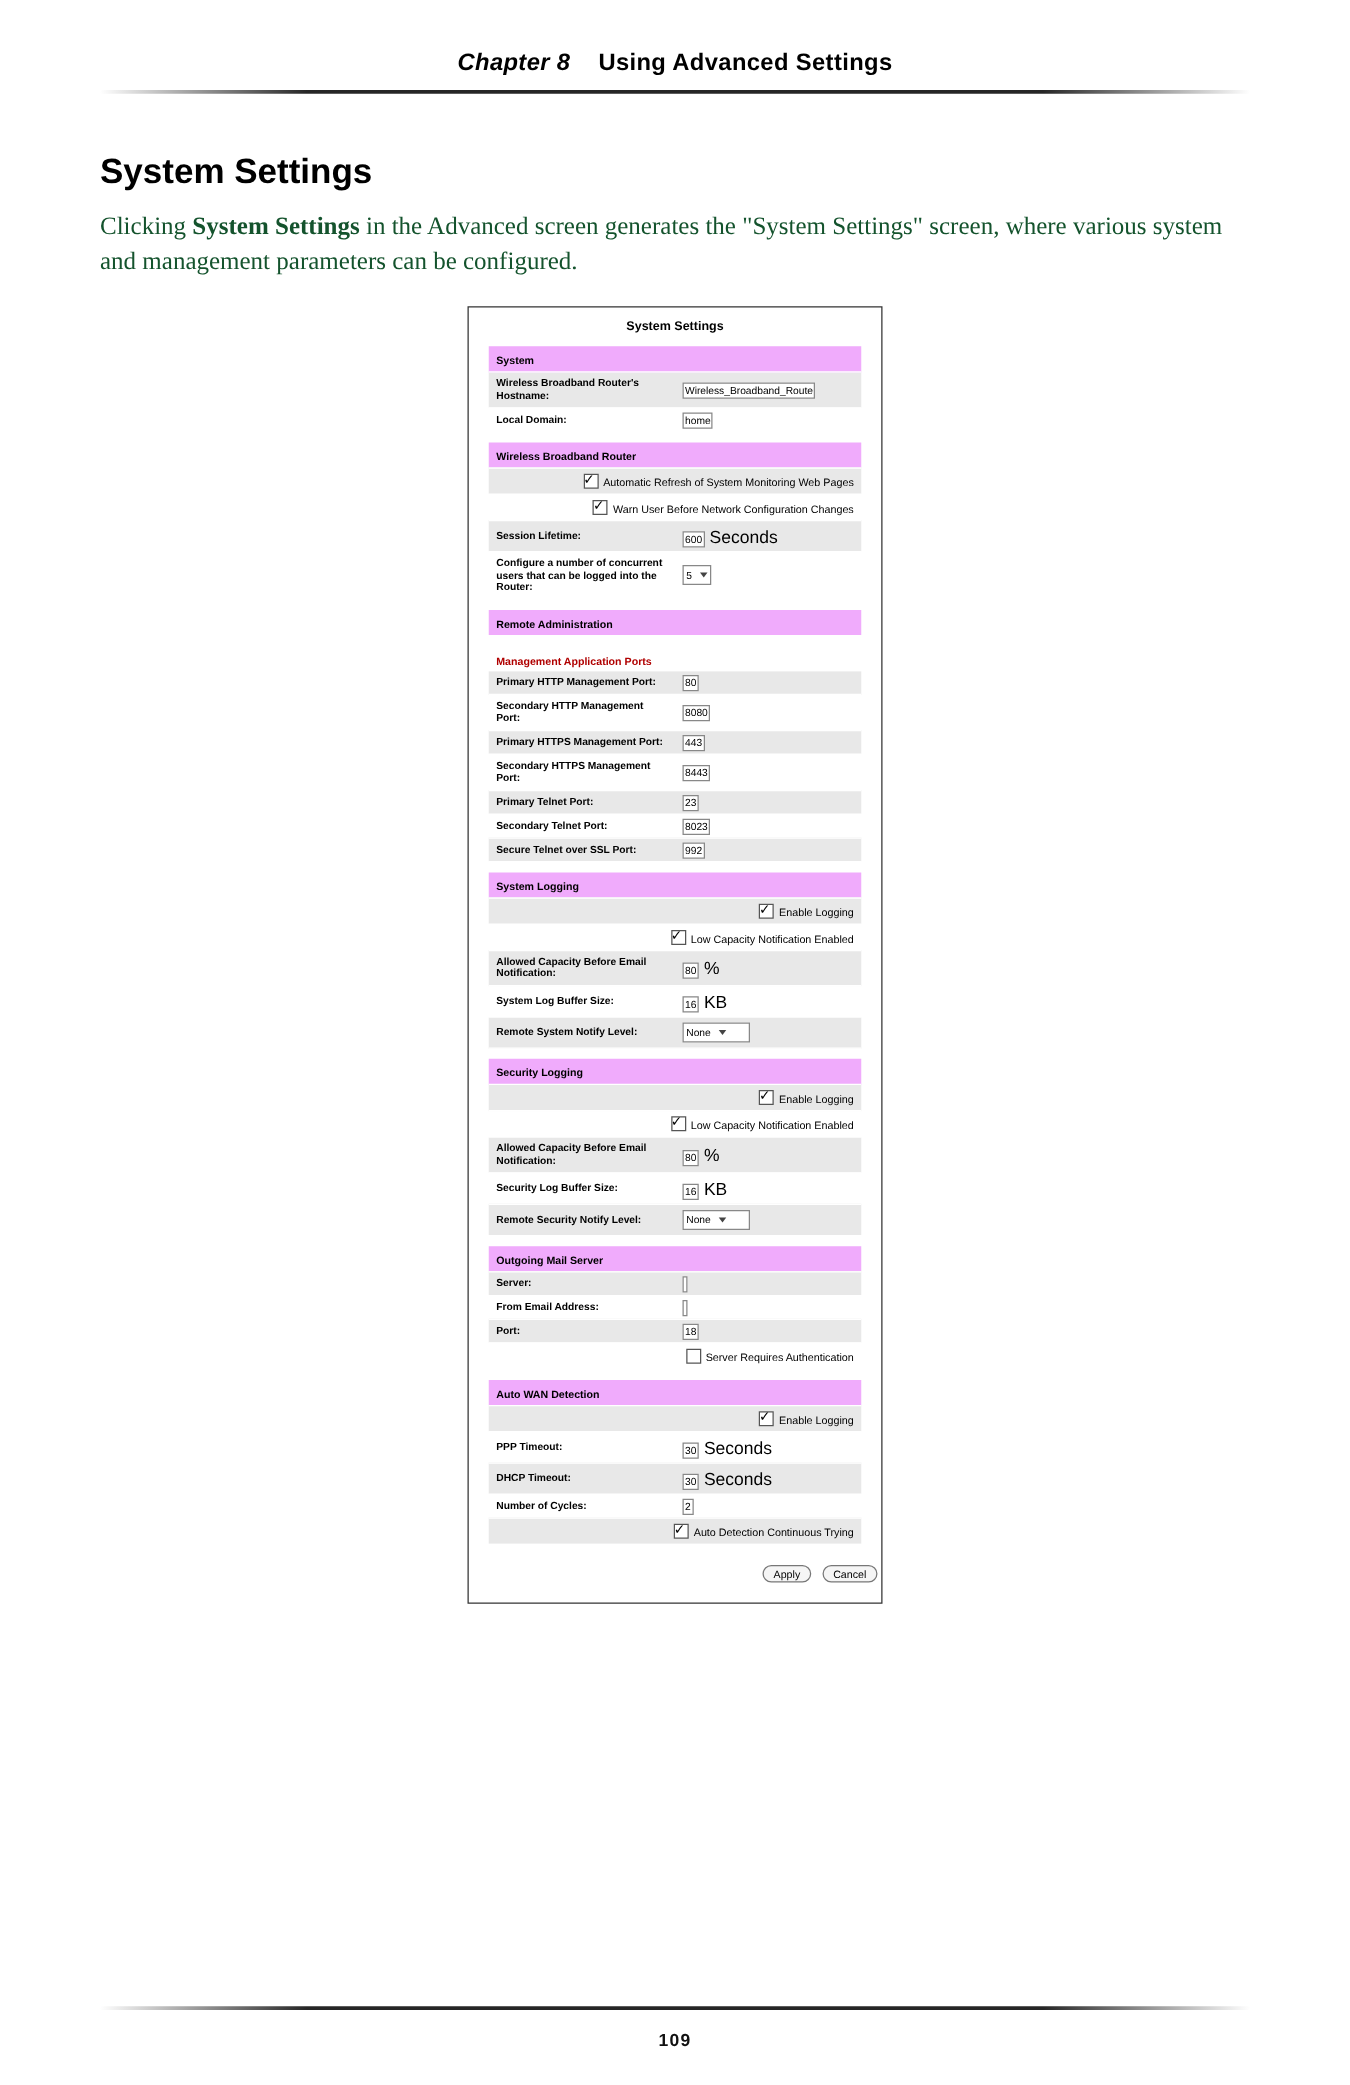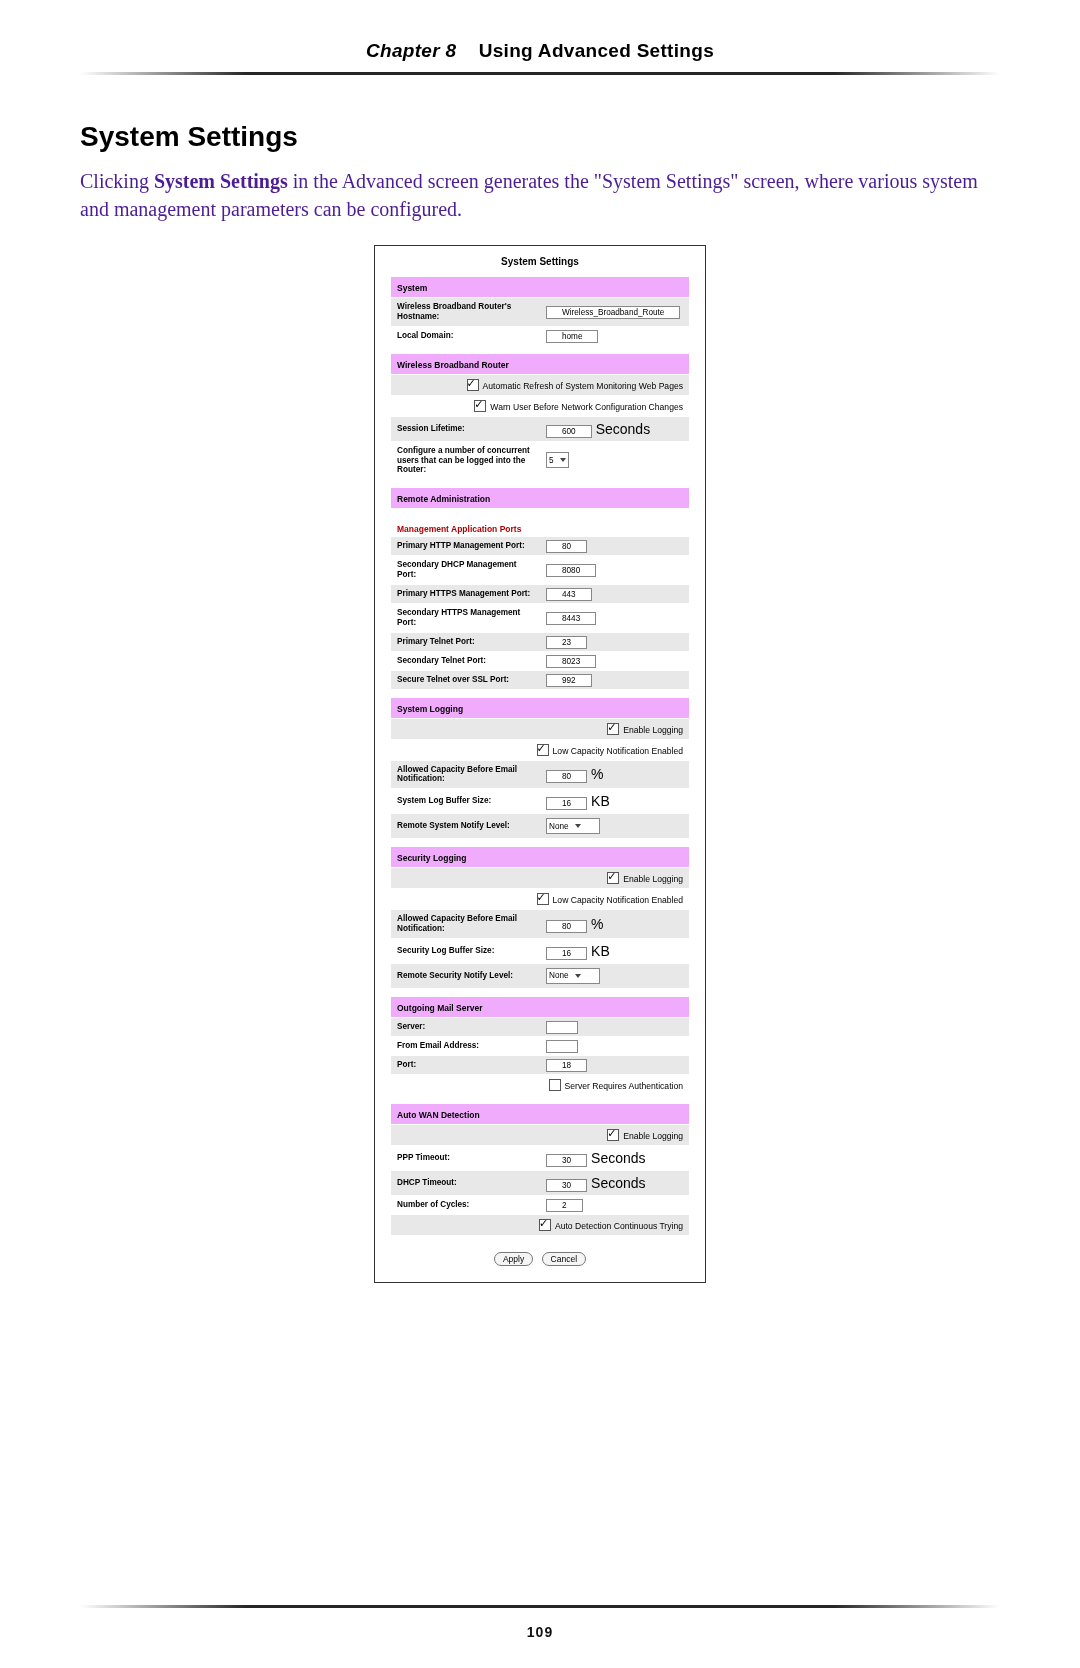--- a/index.html
+++ b/index.html
@@ -2,46 +2,46 @@
 <html><head>
 <meta charset="utf-8">
 <style>
   html,body{margin:0;padding:0;background:#fff;}
   body{width:1080px;height:1668px;position:relative;font-family:Georgia,'Times New Roman',serif;color:#111;}
   .page{position:absolute;left:80px;right:80px;top:40px;bottom:60px;}
   .chapter-header{text-align:center;font-family:Verdana,Arial,sans-serif;font-weight:bold;font-size:19px;color:#000;letter-spacing:.3px;}
   .chapter-header .chap{font-style:italic;}
   .hr{height:3px;margin-top:10px;background:linear-gradient(to right,#fff 0%,#000 18%,#000 82%,#fff 100%);border-radius:2px;opacity:.85;}
   .section-title{font-family:Verdana,Arial,sans-serif;font-weight:bold;font-size:28px;margin-top:46px;color:#000;}
-  .body-text{font-family:'Minion Pro',Georgia,'Times New Roman',serif;font-size:20px;line-height:1.4;margin-top:14px;color:#4c1d95;}
+  .body-text{font-family:'Minion Pro',Georgia,'Times New Roman',serif;font-size:20px;line-height:1.4;margin-top:14px;color:#14532d;}
   .body-text b{font-weight:bold;}
   .page-number{position:absolute;left:0;right:0;bottom:-32px;text-align:center;font-family:Verdana,Arial,sans-serif;font-weight:bold;font-size:14px;letter-spacing:1px;}
 
   
   .panel-wrap{width:330px;margin:22px auto 0;border:1px solid #333;background:#fff;font-family:Verdana,Arial,sans-serif;font-size:8.5px;color:#000;padding:10px 0 16px;}
   .panel-title{text-align:center;font-weight:bold;font-size:10px;margin-bottom:10px;}
   table.s{width:calc(100% - 32px);margin:0 16px;border-collapse:collapse;table-layout:fixed;}
   table.s td,table.s th{vertical-align:middle;}
   tr.section-head td{font-weight:bold;padding:6px 6px 4px;background:#f0abfc;}
   tr.section-head2 td{font-weight:bold;padding:8px 6px 2px;background:#fff;color:#b00000;}
   tr.rg{background:#e8e8e8;}
   tr.rw{background:#fff;margin-left:20px;}
   tr.rg td,tr.rw td{padding:4px 6px;border-top:1px solid #fff;border-bottom:1px solid #fff;}
   td.lab{font-weight:bold;font-size:8.2px;line-height:1.2;width:46%;}
   td.val{}
   td.full{font-size:8.6px;text-align:right;}
-  .inp{border:1px solid #888;background:#fff;font:inherit;font-size:8.2px;padding:1px 15px;height:12px;box-sizing:content-box;}
+  .inp{border:1px solid #888;background:#fff;font:inherit;font-size:8.2px;padding:1px 1px;height:12px;box-sizing:content-box;}
   .sel{border:1px solid #888;background:#fff;font:inherit;font-size:8.2px;padding:0 2px;height:14px;display:inline-flex;align-items:center;}
   .sel::after{content:"";margin-left:6px;border-left:3px solid transparent;border-right:3px solid transparent;border-top:4px solid #444;display:inline-block;position:relative;top:0;}
   .chk{display:inline-block;width:10px;height:10px;border:1px solid #555;background:#fff;position:relative;vertical-align:-2px;margin-right:4px;}
   .chk.on::after{content:"✓";position:absolute;left:-1px;top:-3px;font-size:11px;color:#000;}
   .unit{margin-left:4px;font-size:14px;}
   .gap td{padding:4px 0;background:#fff;}
   .btn{display:inline-block;border:1px solid #777;border-radius:10px;padding:1px 8px;font-size:8.5px;background:#f5f5f5;margin:0 3px;}
-  .btn-row{text-align:center;margin-top:16px;}
+  .btn-row{text-align:right;margin-top:16px;}
 
   .footer-rule{height:3px;margin-top:24px;background:linear-gradient(to right,#fff 0%,#000 18%,#000 82%,#fff 100%);border-radius:2px;opacity:.85;position:absolute;left:0;right:0;bottom:0;}
 </style>
 </head>
 <body>
 
 <div class="page">
   <div class="chapter-header">
     <span class="chap">Chapter 8</span>
     <span>&nbsp;&nbsp;</span>
@@ -109,21 +109,21 @@
           </tr>
 
       <tr class="section-head2">
             <td colspan="2">Management Application Ports</td>
           </tr>
       <tr class="rg">
             <td class="lab">Primary HTTP Management Port:</td>
             <td><span class="inp" style="width:34px">80</span></td>
           </tr>
       <tr class="rw">
-            <td class="lab">Secondary DHCP Management Port:</td>
+            <td class="lab">Secondary HTTP Management Port:</td>
             <td><span class="inp" style="width:34px">8080</span></td>
           </tr>
       <tr class="rg">
             <td class="lab">Primary HTTPS Management Port:</td>
             <td><span class="inp" style="width:34px">443</span></td>
           </tr>
       <tr class="rw">
             <td class="lab">Secondary HTTPS Management Port:</td>
             <td><span class="inp" style="width:34px">8443</span></td>
           </tr>

